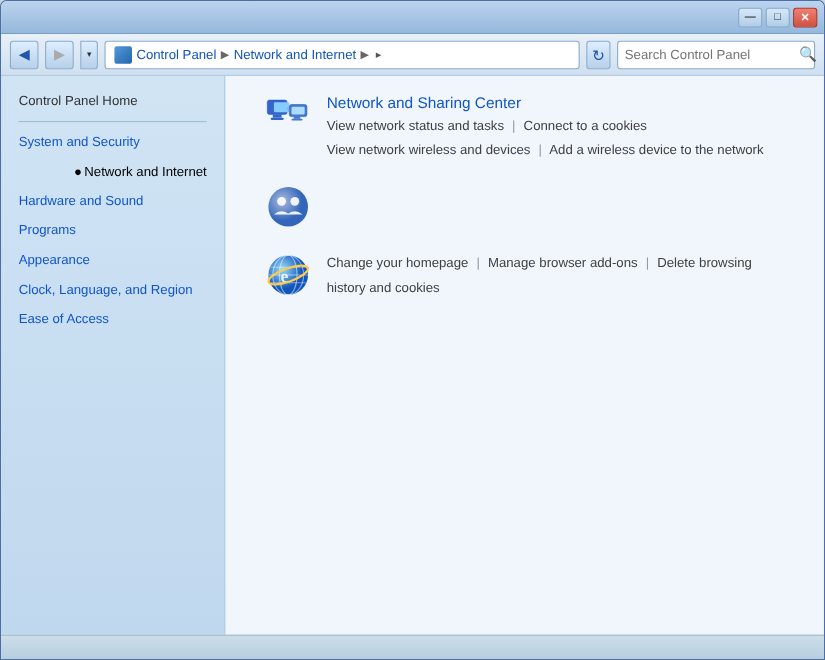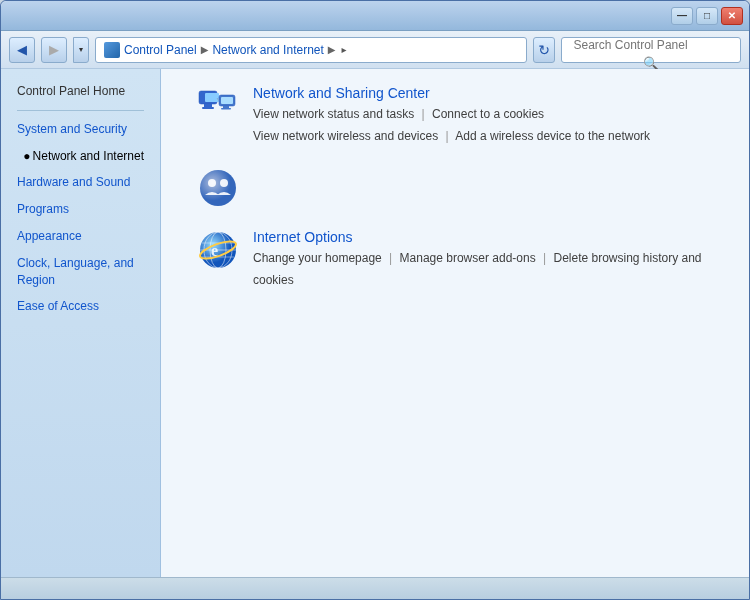--- a/index.html
+++ b/index.html
@@ -137,21 +137,20 @@
     .search-box {
       width: 180px;
       height: 26px;
       background: white;
       border: 1px solid #8aabcc;
       border-radius: 3px;
       display: flex;
       align-items: center;
       padding: 0 6px;
       gap: 4px;
-      flex-direction: column;
     }
     .search-input {
       border: none;
       outline: none;
       font-size: 12px;
       color: #999;
       flex: 1;
       background: transparent;
     }
     .search-icon-btn {
@@ -162,21 +161,21 @@
 
     
     .main-area {
       display: flex;
       flex: 1;
       overflow: hidden;
     }
 
     
     .sidebar {
-      width: 160px;
+      width: 204px;
       background: linear-gradient(to bottom, #d0e4f4, #c0d8ee);
       border-right: 1px solid #a0c0e0;
       padding: 10px 0;
       display: flex;
       flex-direction: column;
       gap: 2px;
     }
     .sidebar-item {
       padding: 4px 16px;
       font-size: 12px;
@@ -381,21 +380,20 @@
             <line x1="3" y1="21" x2="39" y2="21" stroke="rgba(255,255,255,0.5)" stroke-width="1"></line>
             <line x1="5" y1="14" x2="37" y2="14" stroke="rgba(255,255,255,0.4)" stroke-width="1"></line>
             <line x1="5" y1="28" x2="37" y2="28" stroke="rgba(255,255,255,0.4)" stroke-width="1"></line>
 
             <text x="14" y="27" font-size="16" font-weight="bold" font-family="Times" fill="white" opacity="0.85">e</text>
 
             <ellipse cx="21" cy="21" rx="19" ry="6" fill="none" stroke="#ffcc44" stroke-width="2" transform="rotate(-20 21 21)"></ellipse>
           </svg>
         </div>
         <div class="category-text">
-          <div class="category-title">Internet Options</div>
           <div class="category-links">
             <span class="cat-link">Change your homepage</span>
             <span class="cat-sep">|</span>
             <span class="cat-link">Manage browser add-ons</span>
             <span class="cat-sep">|</span>
             <span class="cat-link">Delete browsing history and cookies</span>
           </div>
         </div>
       </div>
 

